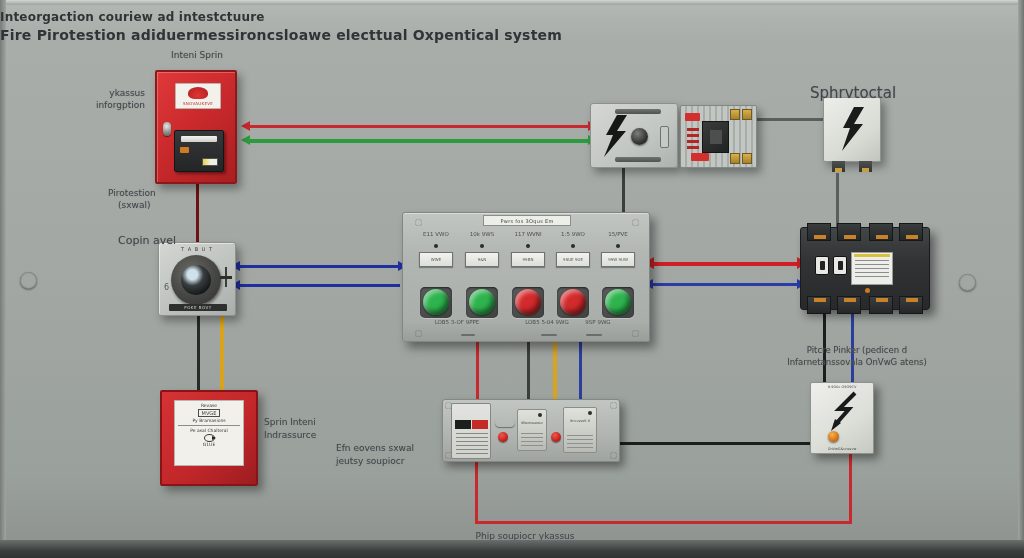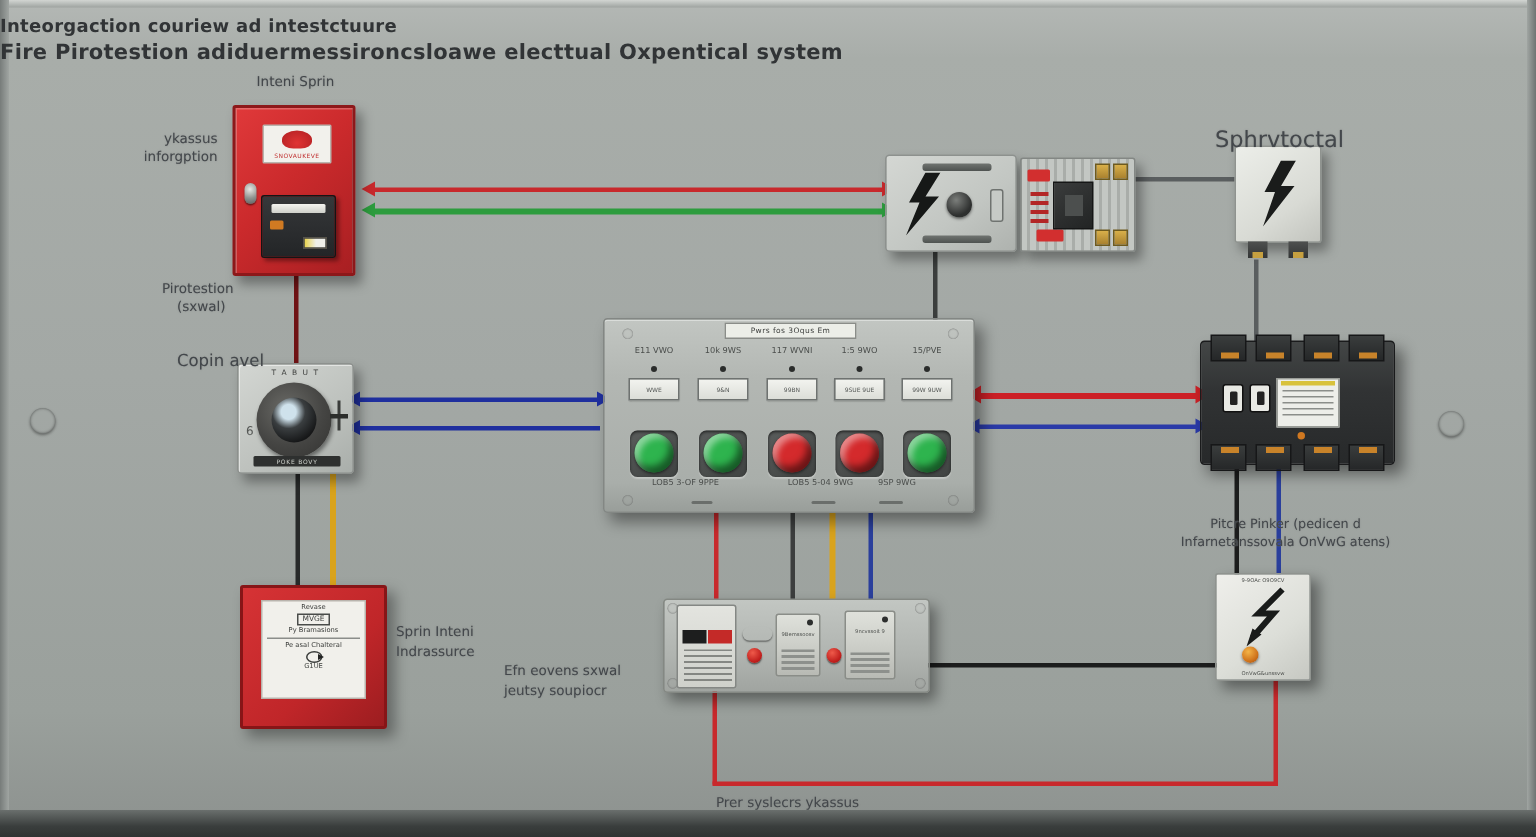--- a/index.html
+++ b/index.html
@@ -366,16 +366,16 @@
   <div class="lbl" style="left:108px;top:188px;font-size:9px;">Pirotestion</div>
   <div class="lbl" style="left:118px;top:200px;font-size:9px;">(sxwal)</div>
   <div class="lbl" style="left:118px;top:222px;font-size:11px;margin-top:12px;">Copin avel</div>
   <div class="lbl" style="left:264px;top:417px;font-size:9px;">Sprin Inteni</div>
   <div class="lbl" style="left:264px;top:430px;font-size:9px;">Indrassurce</div>
   <div class="lbl c" style="left:798px;top:84px;width:110px;font-size:15px;">Sphrvtoctal</div>
   <div class="lbl c" style="left:762px;top:345px;width:190px;font-size:8.5px;">Pitcre Pinker (pedicen d</div>
   <div class="lbl c" style="left:762px;top:357px;width:190px;font-size:8.5px;">Infarnetanssovala OnVwG atens)</div>
   <div class="lbl" style="left:336px;top:443px;font-size:9px;">Efn eovens sxwal</div>
   <div class="lbl" style="left:336px;top:456px;font-size:9px;">jeutsy soupiocr</div>
-  <div class="lbl c" style="left:430px;top:531px;width:190px;font-size:9px;">Prer syslecrs ykassus</div>
+  <div class="lbl c" style="left:430px;top:531px;width:190px;font-size:9px;">Phip soupiocr ykassus</div>
 
   <div class="edge-bottom"></div>
 </div>
 
 </body></html>

